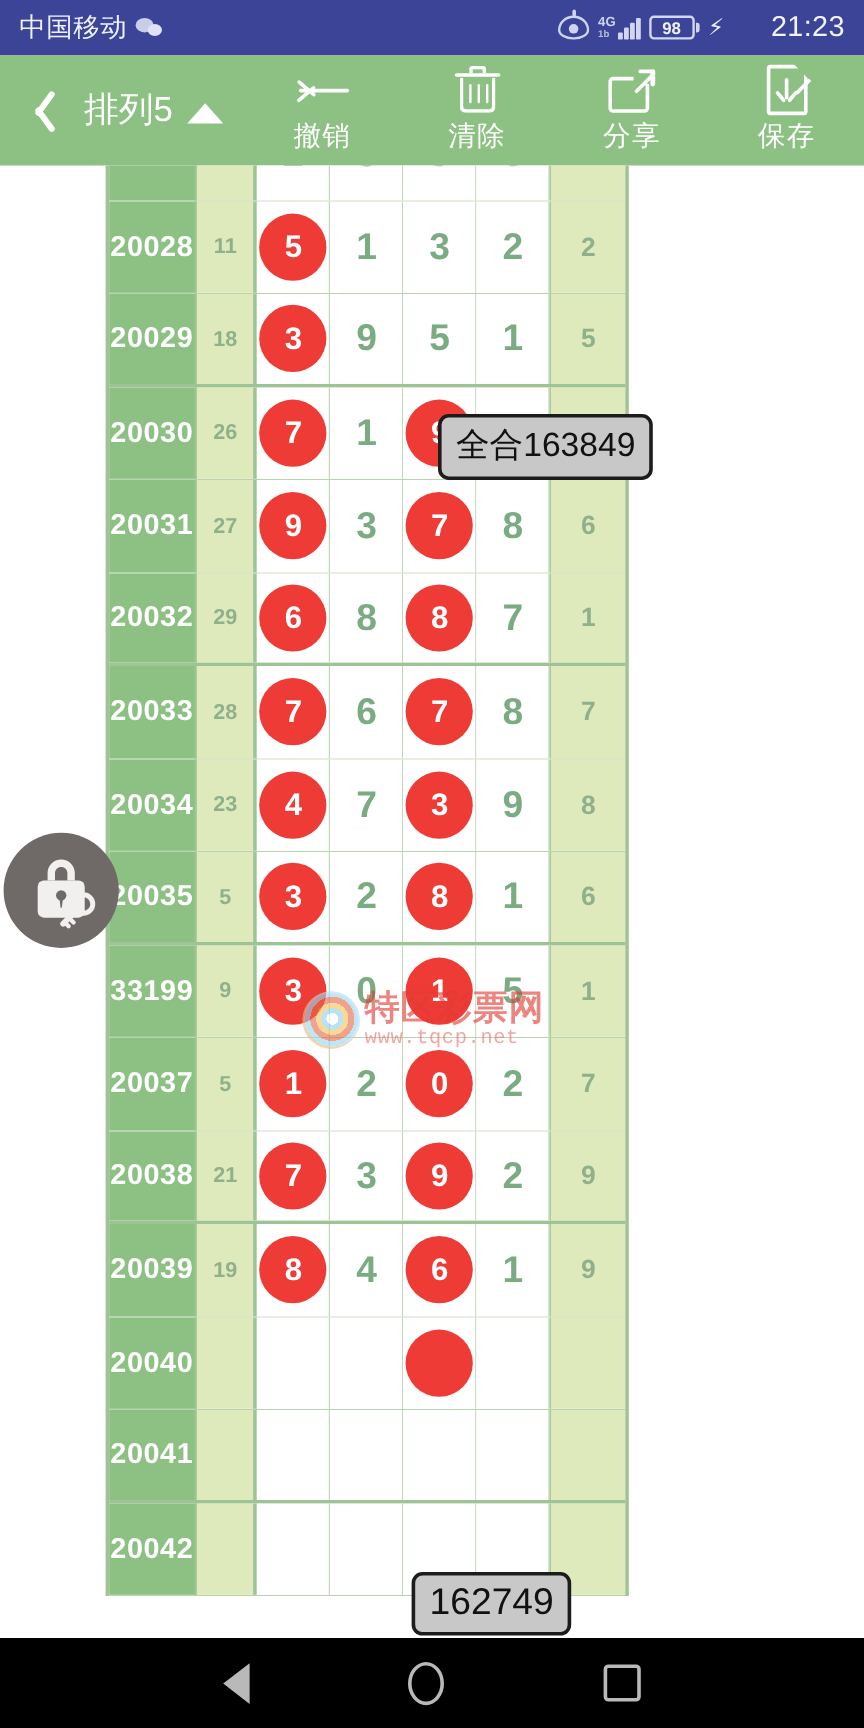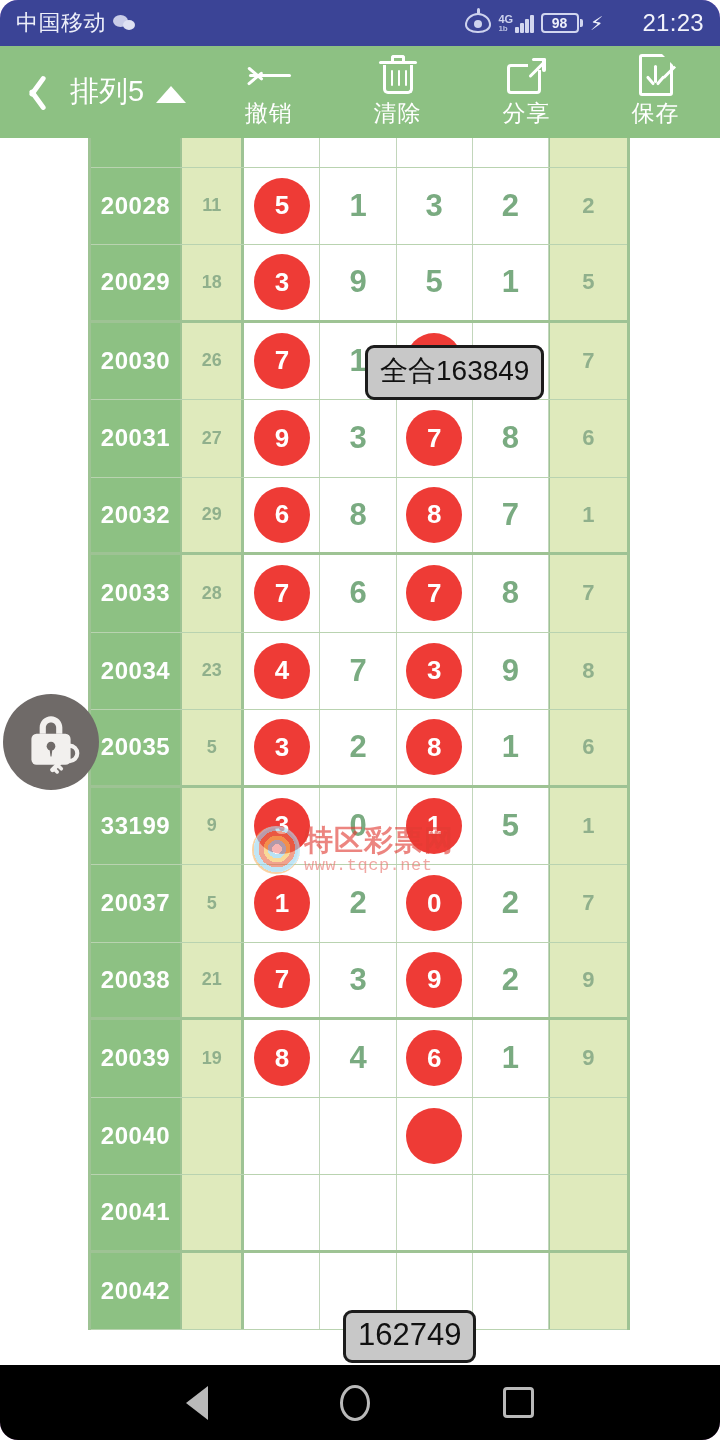--- a/index.html
+++ b/index.html
@@ -1,21 +1,21 @@
 <!DOCTYPE html>
 <html lang="zh"><head>
 <meta charset="utf-8">
 <style>
   * { box-sizing: border-box; margin:0; padding:0; }
   html,body{
     width:720px; height:1440px; overflow:hidden;
     background:#ffffff;
     font-family:"Liberation Sans","DejaVu Sans",sans-serif;
   }
-  #app{ position:relative; width:720px; height:1440px; overflow:hidden; background:#f0abfc;border-radius:18px; }
+  #app{ position:relative; width:720px; height:1440px; overflow:hidden; background:#f0abfc; }
 
   
   .statusbar{
     position:absolute; left:0; top:0; width:720px; height:46px;
     background:#3b4496; color:#e9eaf6;
     display:flex; align-items:center; justify-content:space-between;
     padding:0 16px;
   }
   .sb-left{ display:flex; align-items:center; gap:7px; }
   .sb-carrier{ font-size:22px; letter-spacing:.5px; color:#eef0fa; }
@@ -102,21 +102,21 @@
   .ico-save .d1,.ico-save .d2{ position:absolute; width:3px;height:11px;background:#fff;border-radius:2px;}
   .ico-save .d1{ left:10px; top:21px; transform:rotate(-40deg);}
   .ico-save .d2{ left:20px; top:21px; transform:rotate(40deg);}
 
   
   .board{
     position:absolute; left:0; top:138px; width:720px; height:1227px;
     background:#fff; overflow:hidden;
   }
   .grid{
-    position:absolute; left:88px; top:0; width:542px;
+    position:absolute; left:88px; top:0; width:436px;
     border-left:3px solid #9ec394;
     border-right:3px solid #9ec394;
   }
   .row{ display:flex; height:77.5px; position:relative; }
   .row.thick{ border-bottom:3px solid #9ec394; }
   .row.thin{ border-bottom:1.5px solid #b9d3b0; }
   .cell{ display:flex; align-items:center; justify-content:center; position:relative; }
   .c-period{
     width:92px; background:#8dc183; color:#fff; font-size:24px; font-weight:bold; letter-spacing:.5px;
     border-right:2px solid #9ec394;

